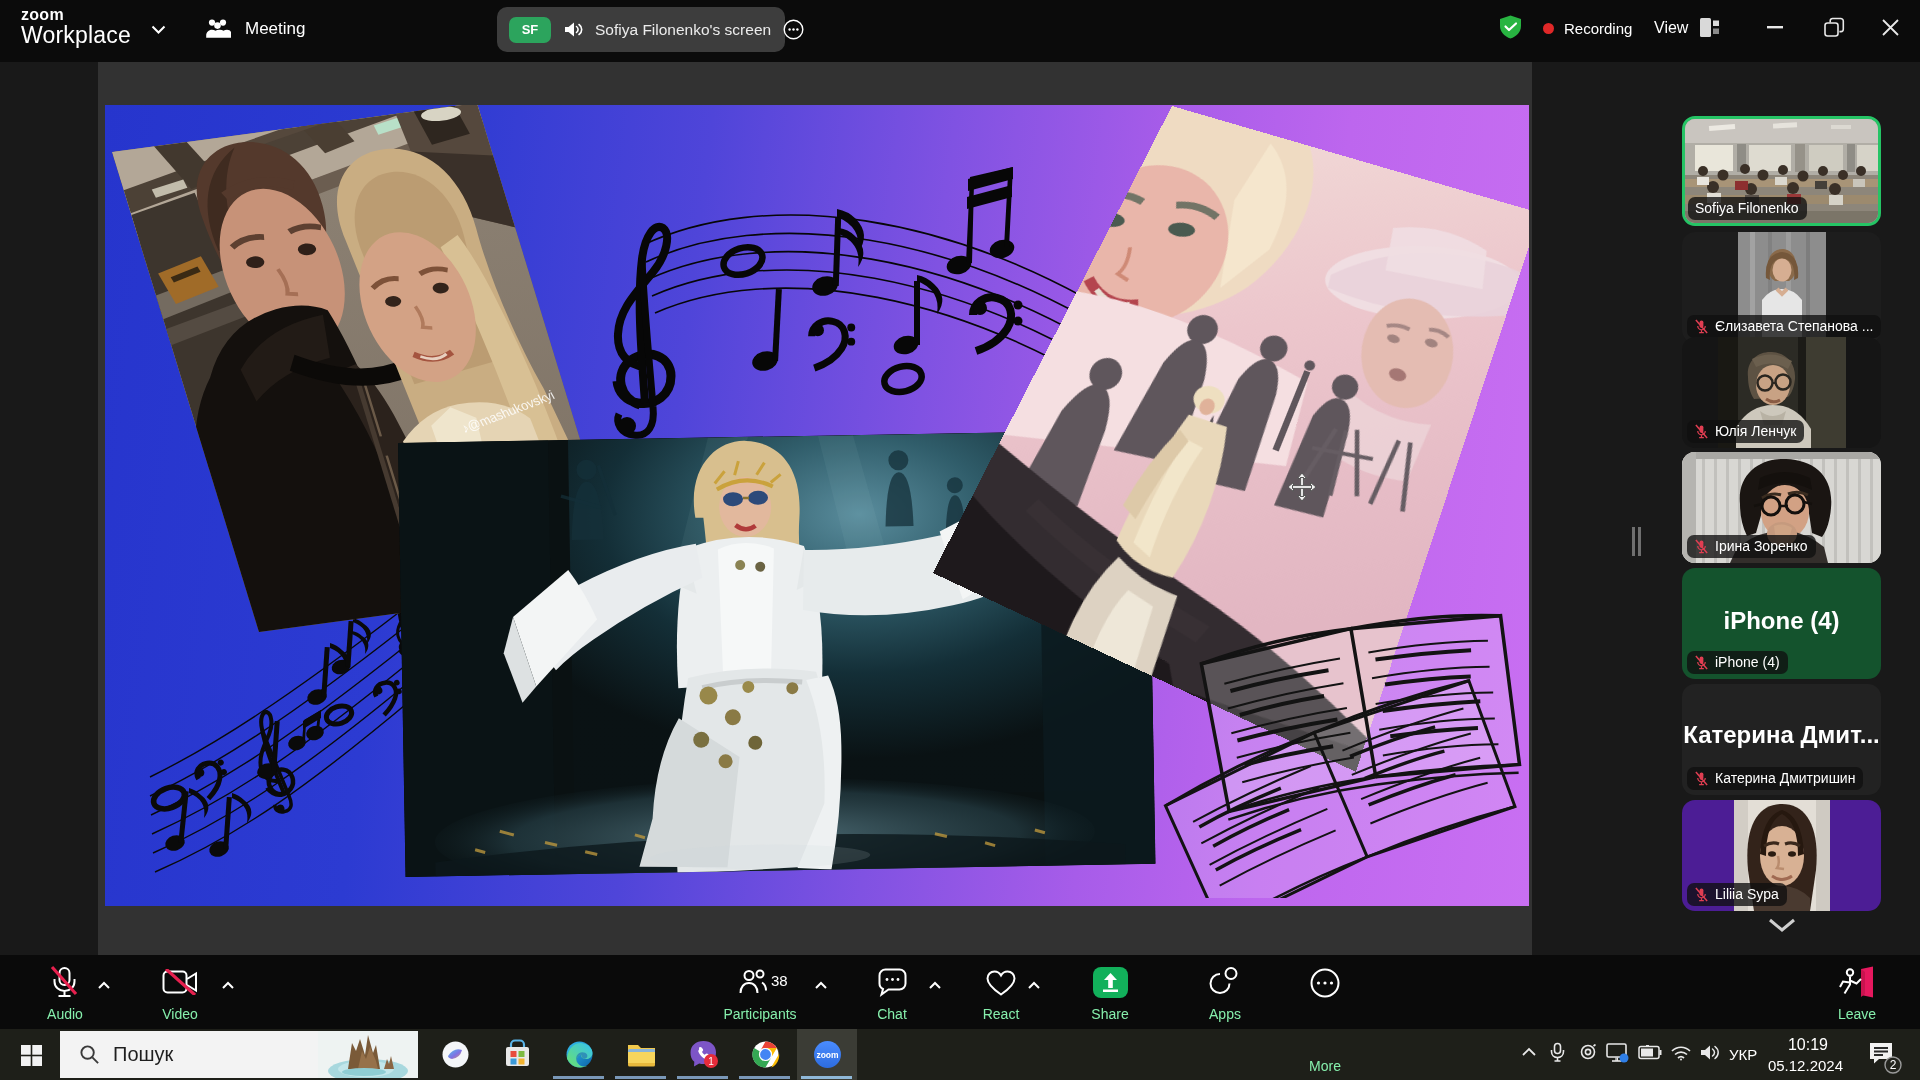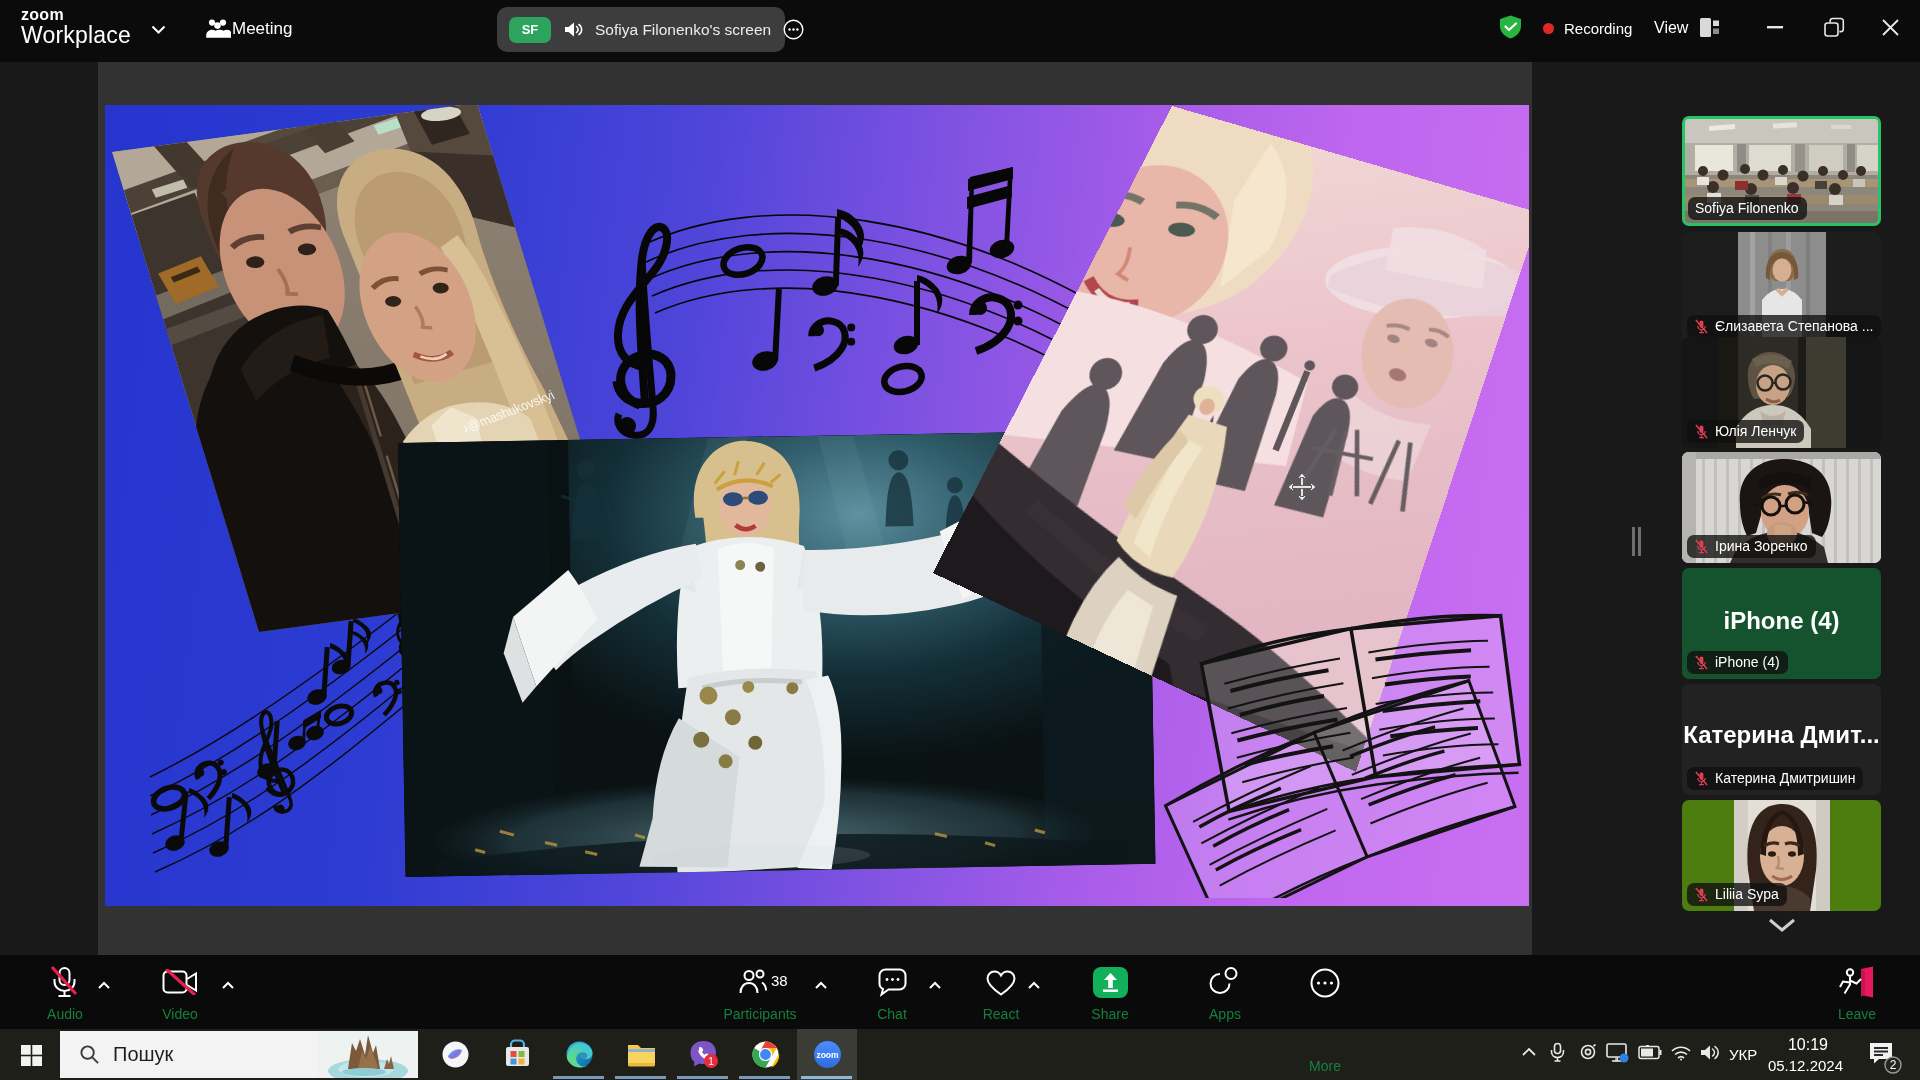--- a/index.html
+++ b/index.html
@@ -6,21 +6,21 @@
   html,body { width:1920px; height:1080px; overflow:hidden; background:#000; }
   body { font-family:"Liberation Sans", sans-serif; }
   #root { position:relative; width:1920px; height:1080px; background:#191919; overflow:hidden; }
   .abs { position:absolute; }
 
   
   #topbar { position:absolute; left:0; top:0; width:1920px; height:62px; background:#0b0b0b; color:#fff; z-index:30; }
   #zoomlogo { position:absolute; left:21px; top:7px; }
   #zoomlogo .z1 { font-size:16px; font-weight:700; letter-spacing:0.3px; line-height:16px; }
   #zoomlogo .z2 { font-size:23px; font-weight:400; line-height:25px; letter-spacing:0.2px; }
-  #meetingtab { position:absolute; left:204px; top:17px; display:flex; align-items:center; gap:1px; color:#fff; }
+  #meetingtab { position:absolute; left:204px; top:17px; display:flex; align-items:center; gap:14px; color:#fff; }
   #meetingtab span { font-size:17px; }
   #sharepill { position:absolute; left:497px; top:7px; width:288px; height:45px; background:#3d3d3d; border-radius:10px; display:flex; align-items:center; }
   #sfbadge { margin-left:12px; width:42px; height:26px; background:#2ca45d; border-radius:7px; color:#fff; font-size:13px; font-weight:700; display:flex; align-items:center; justify-content:center; flex:none; }
   #pilltext { color:#ececec; font-size:15.5px; margin-left:11px; white-space:nowrap; }
   #rec { display:flex; align-items:center; color:#fff; font-size:15px; }
   .reddot { width:11px; height:11px; border-radius:50%; background:#e02828; margin-right:10px; }
   #viewbtn { display:flex; align-items:center; color:#fff; font-size:16px; }
 
   
   #contentbg { position:absolute; left:98px; top:62px; width:1434px; height:893px; background:#323232; }
@@ -34,31 +34,31 @@
   #photo-stage { position:absolute; left:293px; top:338px; width:750px; height:434px; transform:rotate(-1deg); transform-origin:0 0; overflow:hidden; background:#0c1314; z-index:2; }
   
   #photo-pink { position:absolute; left:0; top:0; width:400px; height:524px; transform:matrix3d(0.552531, 0.239844, 0, -0.000256, -0.731969, 0.735299, 0, -0.000333, 0, 0, 1, 0, 1067, 1, 0, 1); transform-origin:0 0; overflow:hidden; background:#e5bcc4; z-index:3; }
 
   .sheet { position:absolute; z-index:4; }
   .musicsvg { position:absolute; z-index:1; }
 
   
   #toolbar { position:absolute; left:0; top:955px; width:1920px; height:74px; background:#0a0a0a; color:#fff; z-index:30; }
   .tb { position:absolute; top:964px; text-align:center; color:#fff; z-index:31; }
-  .tb .lbl { font-size:14px; color:#15803d; }
+  .tb .lbl { font-size:14px; color:#86efac; }
 
   
   #taskbar { position:absolute; left:0; top:1029px; width:1920px; height:51px; background:#1e1f19; z-index:30; }
   #searchbox { position:absolute; left:60px; top:1031px; width:358px; height:47px; background:#f3f3f3; display:flex; align-items:center; z-index:31; overflow:hidden; }
   #searchbox .stext { color:#1f1f1f; font-size:20px; margin-left:13px; }
   .tbicon { position:absolute; top:1039px; width:31px; height:31px; z-index:31; }
   .underbar { position:absolute; top:1076px; height:3px; background:#7a98b8; z-index:31; }
 
   
-  .tile { position:absolute; left:1682px; width:199px; height:111px; background:#232323; border-radius:7px; overflow:hidden; z-index:20; }
+  .tile { position:absolute; left:1682px; width:199px; height:111px; background:#232323; border-radius:13px; overflow:hidden; z-index:20; }
   .vlabel { position:absolute; left:5px; bottom:5px; background:rgba(16,16,16,0.78); border-radius:7px; color:#fff; font-size:14px; padding:3px 8px 4px 7px; display:flex; align-items:center; white-space:nowrap; z-index:5; }
   .micico { width:15px; height:15px; margin-right:6px; flex:none; }
   .bigname { position:absolute; width:100%; text-align:center; color:#fff; font-weight:700; font-size:24px; z-index:4; white-space:nowrap; overflow:hidden; }
 </style>
 </head>
 <body>
 <div id="root">
 
   <div id="topbar">
     <div id="zoomlogo">
@@ -658,21 +658,21 @@
         </svg>iPhone (4)</div>
   </div>
   <div class="tile" style="top:684px; background:#222;" id="tile-kateryna">
     <div class="bigname" style="top:37px">Катерина  Дмит...</div>
     <div class="vlabel"><svg class="micico" viewBox="0 0 16 16">
           <path d="M8 1.5c-1.2 0-2 .9-2 2v4c0 1.2.9 2 2 2s2-.9 2-2v-4c0-1.1-.8-2-2-2z" fill="#e03e52"></path>
           <path d="M4 7.5c0 2.2 1.8 4 4 4s4-1.8 4-4M8 11.5v3M5.5 14.5h5" stroke="#e03e52" stroke-width="1.3" fill="none"></path>
           <path d="M2 1 L14 15" stroke="#e03e52" stroke-width="1.6"></path>
         </svg>Катерина Дмитришин</div>
   </div>
-  <div class="tile" style="top:800px; background:#4d7c0f;" id="tile-liliia">
+  <div class="tile" style="top:800px; background:#4c1d95;" id="tile-liliia">
     <svg width="96" height="111" viewBox="0 0 96 111" style="position:absolute;left:52px;top:0">
       <rect width="96" height="111" fill="#e3ded6"></rect>
       <rect x="0" y="0" width="14" height="111" fill="#d2cdc5"></rect>
       <rect x="82" y="0" width="14" height="111" fill="#cfcac2"></rect>
       <path d="M14 70 c-4-44 10-66 34-66 c24 0 38 22 34 66 l-6 41 l-56 0z" fill="#33231a"></path>
       <ellipse cx="48" cy="56" rx="22" ry="30" fill="#d8b194"></ellipse>
       <path d="M48 10 q-20 6-22 44 l6 2 q0-34 16-42z" fill="#26180f"></path>
       <path d="M48 10 q20 6 22 44 l-6 2 q0-34-16-42z" fill="#26180f"></path>
       <path d="M30 46 q8-5 15-2 M51 44 q8-3 15 2" stroke="#3a281c" stroke-width="3" fill="none"></path>
       <ellipse cx="38" cy="54" rx="4" ry="2.8" fill="#2a1c12"></ellipse>

